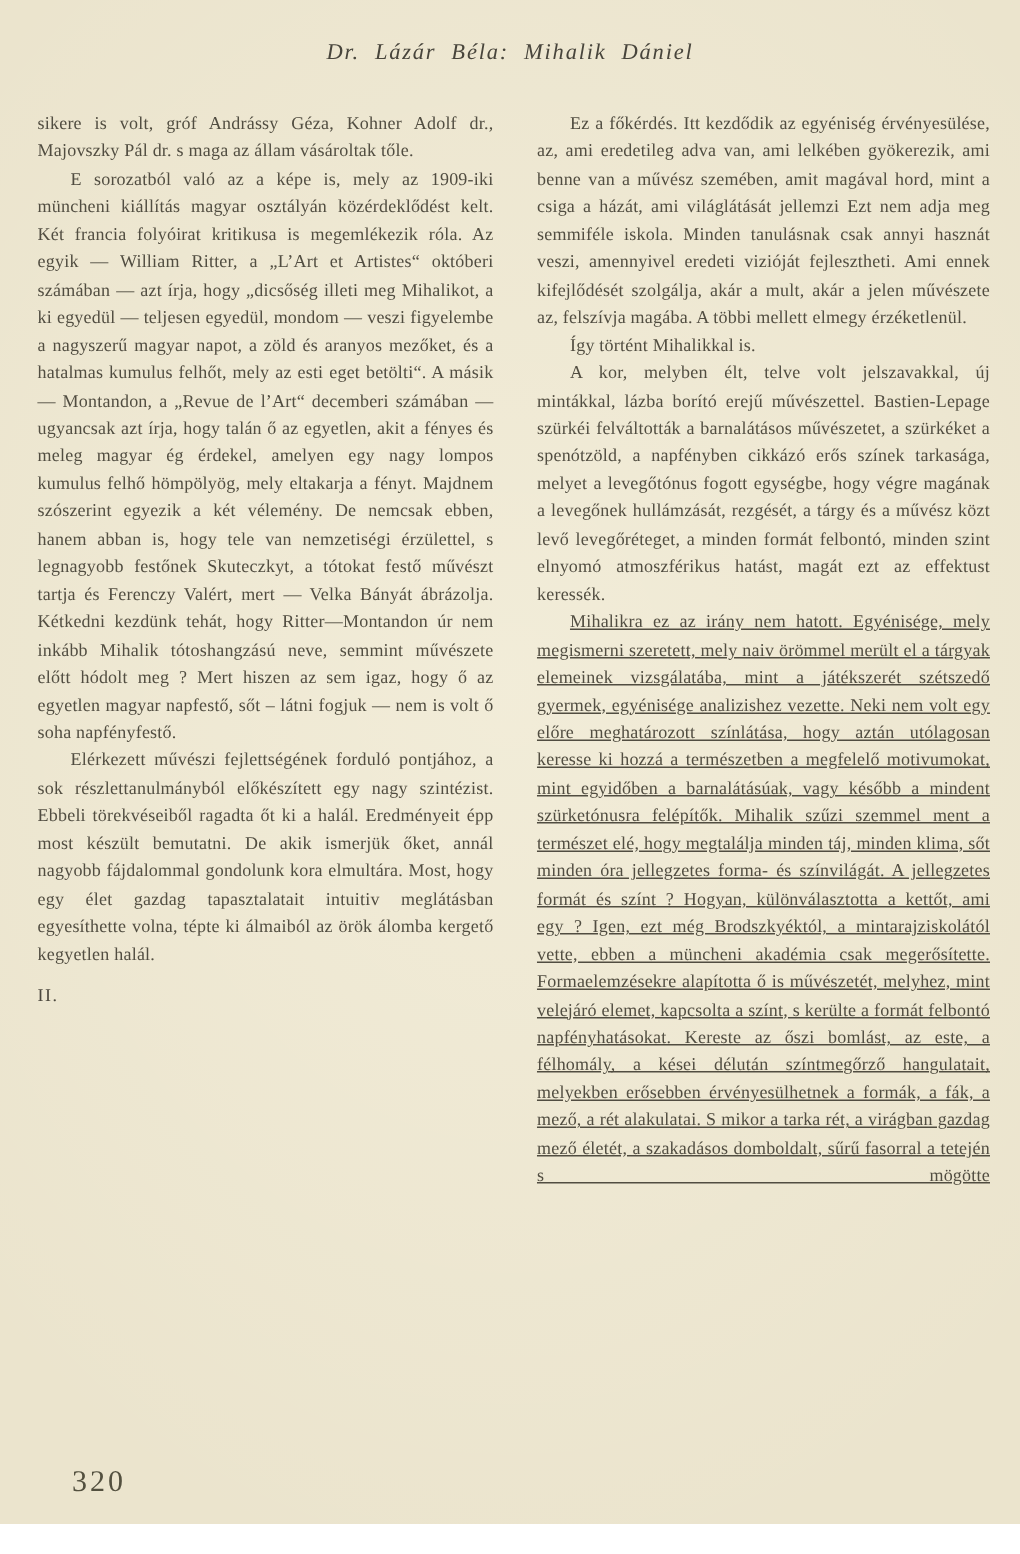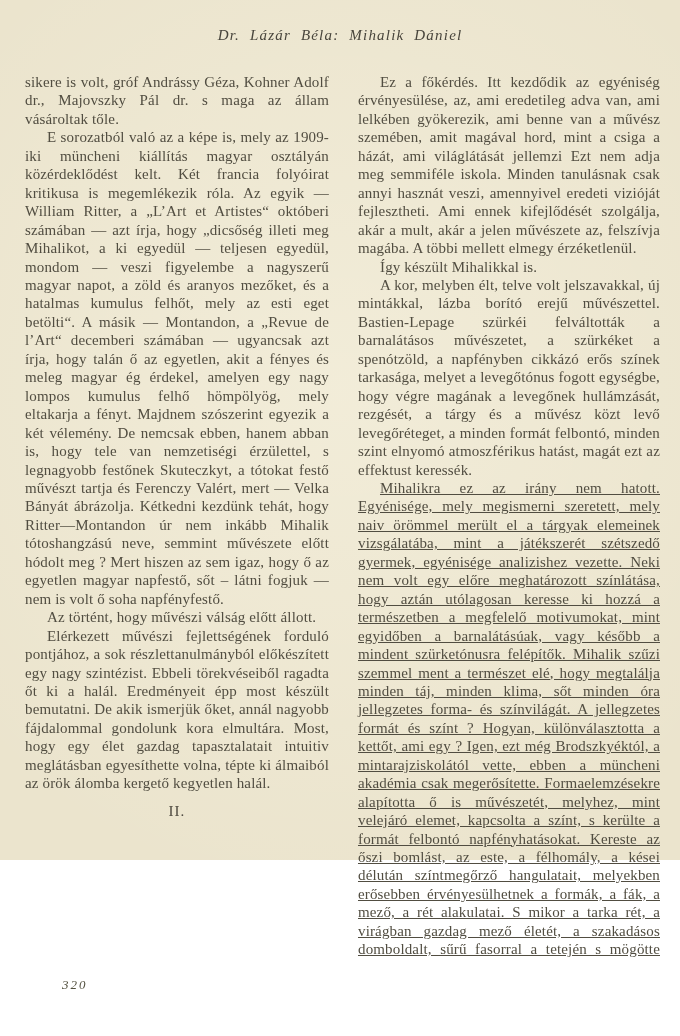--- a/index.html
+++ b/index.html
@@ -5,21 +5,21 @@
   html, body {
     margin: 0;
     padding: 0;
     width: 680px;
     height: 1036px;
     overflow: hidden;
   }
   .page {
     position: relative;
     width: 680px;
-    height: 860px;
+    height: 1016px;
     box-sizing: border-box;
     background:
       radial-gradient(ellipse 120% 100% at 50% 45%, rgba(255,252,238,0.35) 0%, rgba(255,252,238,0.0) 60%),
       radial-gradient(ellipse 140% 120% at 50% 50%, #ebe4cd 55%, #e0d7ba 100%),
       #e8e1c9;
     font-family: "Liberation Serif", "DejaVu Serif", serif;
     color: #4f4b40;
     -webkit-font-smoothing: antialiased;
   }
   .running-header {
@@ -32,66 +32,63 @@
     color: #48453c;
   }
   .columns {
     display: flex;
     gap: 17px;
     padding: 29px 20px 0 25px;
     box-sizing: border-box;
   }
   .column {
     width: 310px;
-    font-size: 15px;
+    font-size: 12px;
     line-height: 18.45px;
     text-align: justify;
     letter-spacing: 0.15px;
     color: #514d41;
   }
   .column.left  { width: 311px; }
   .column.right { width: 309px; margin-left: 12px; }
   .para {
     margin: 0;
     text-align: justify;
   }
   .para.indent { text-indent: 22px; }
   .para.continues { text-align-last: justify; text-decoration: underline; }
   .section-heading {
-    text-align: center;
     margin: 9px 0 10px 0;
     letter-spacing: 1px;
     color: #4c483e;
   }
   .page-number {
     position: absolute;
-    left: 62px;
+    left: 48px;
     top: 977px;
-    font-size: 13px;
+    font-size: 20px;
     letter-spacing: 2px;
     color: #53503f;
-    font-style: italic;
   }
 </style>
 </head>
 <body>
 
 <div class="page">
   <div class="running-header">Dr. Lázár Béla: Mihalik Dániel</div>
 
   <div class="columns">
     <div class="column left">
         <p class="para">sikere is volt, gróf Andrássy Géza, Kohner Adolf dr., Majovszky Pál dr. s maga az állam vásároltak tőle.</p>
         <p class="para indent">E sorozatból való az a képe is, mely az 1909-iki müncheni kiállítás magyar osztályán közérdeklődést kelt. Két francia folyóirat kritikusa is megemlékezik róla. Az egyik — William Ritter, a „L’Art et Artistes“ októberi számában — azt írja, hogy „dicsőség illeti meg Mihalikot, a ki egyedül — teljesen egyedül, mondom — veszi figyelembe a nagyszerű magyar napot, a zöld és aranyos mezőket, és a hatalmas kumulus felhőt, mely az esti eget betölti“. A másik — Montandon, a „Revue de l’Art“ decemberi számában — ugyancsak azt írja, hogy talán ő az egyetlen, akit a fényes és meleg magyar ég érdekel, amelyen egy nagy lompos kumulus felhő hömpölyög, mely eltakarja a fényt. Majdnem szószerint egyezik a két vélemény. De nemcsak ebben, hanem abban is, hogy tele van nemzetiségi érzülettel, s legnagyobb festőnek Skuteczkyt, a tótokat festő művészt tartja és Ferenczy Valért, mert — Velka Bányát ábrázolja. Kétkedni kezdünk tehát, hogy Ritter—Montandon úr nem inkább Mihalik tótoshangzású neve, semmint művészete előtt hódolt meg&nbsp;? Mert hiszen az sem igaz, hogy ő az egyetlen magyar napfestő, sőt – látni fogjuk — nem is volt ő soha napfényfestő.</p>
-        <p class="para indent">Az történt, hogy művészi válság előtt állott.</p>
         <p class="para indent">Elérkezett művészi fejlettségének forduló pontjához, a sok részlettanulmányból előkészített egy nagy szintézist. Ebbeli törekvéseiből ragadta őt ki a halál. Eredményeit épp most készült bemutatni. De akik ismerjük őket, annál nagyobb fájdalommal gondolunk kora elmultára. Most, hogy egy élet gazdag tapasztalatait intuitiv meglátásban egyesíthette volna, tépte ki álmaiból az örök álomba kergető kegyetlen halál.</p>
         <div class="section-heading">II.</div>
       </div>
     <div class="column right">
         <p class="para indent">Ez a főkérdés. Itt kezdődik az egyéniség érvényesülése, az, ami eredetileg adva van, ami lelkében gyökerezik, ami benne van a művész szemében, amit magával hord, mint a csiga a házát, ami világlátását jellemzi Ezt nem adja meg semmiféle iskola. Minden tanulásnak csak annyi hasznát veszi, amennyivel eredeti vizióját fejlesztheti. Ami ennek kifejlődését szolgálja, akár a mult, akár a jelen művészete az, felszívja magába. A többi mellett elmegy érzéketlenül.</p>
-        <p class="para indent">Így készült Mihalikkal is.</p>
+        <p class="para indent">Így történt Mihalikkal is.</p>
         <p class="para indent">A kor, melyben élt, telve volt jelszavakkal, új mintákkal, lázba borító erejű művészettel. Bastien-Lepage szürkéi felváltották a barnalátásos művészetet, a szürkéket a spenótzöld, a napfényben cikkázó erős színek tarkasága, melyet a levegőtónus fogott egységbe, hogy végre magának a levegőnek hullámzását, rezgését, a tárgy és a művész közt levő levegőréteget, a minden formát felbontó, minden szint elnyomó atmoszférikus hatást, magát ezt az effektust keressék.</p>
         <p class="para indent continues">Mihalikra ez az irány nem hatott. Egyénisége, mely megismerni szeretett, mely naiv örömmel merült el a tárgyak elemeinek vizsgálatába, mint a játékszerét szétszedő gyermek, egyénisége analizishez vezette. Neki nem volt egy előre meghatározott színlátása, hogy aztán utólagosan keresse ki hozzá a természetben a megfelelő motivumokat, mint egyidőben a barnalátásúak, vagy később a mindent szürketónusra felépítők. Mihalik szűzi szemmel ment a természet elé, hogy megtalálja minden táj, minden klima, sőt minden óra jellegzetes forma- és színvilágát. A jellegzetes formát és színt&nbsp;? Hogyan, különválasztotta a kettőt, ami egy&nbsp;? Igen, ezt még Brodszkyéktól, a mintarajziskolától vette, ebben a müncheni akadémia csak megerősítette. Formaelemzésekre alapította ő is művészetét, melyhez, mint velejáró elemet, kapcsolta a színt, s kerülte a formát felbontó napfényhatásokat. Kereste az őszi bomlást, az este, a félhomály, a kései délután színtmegőrző hangulatait, melyekben erősebben érvényesülhetnek a formák, a fák, a mező, a rét alakulatai. S mikor a tarka rét, a virágban gazdag mező életét, a szakadásos domboldalt, sűrű fasorral a tetején s mögötte</p>
       </div>
   </div>
 
   <div class="page-number">320</div>
 </div>
 
 </body></html>

